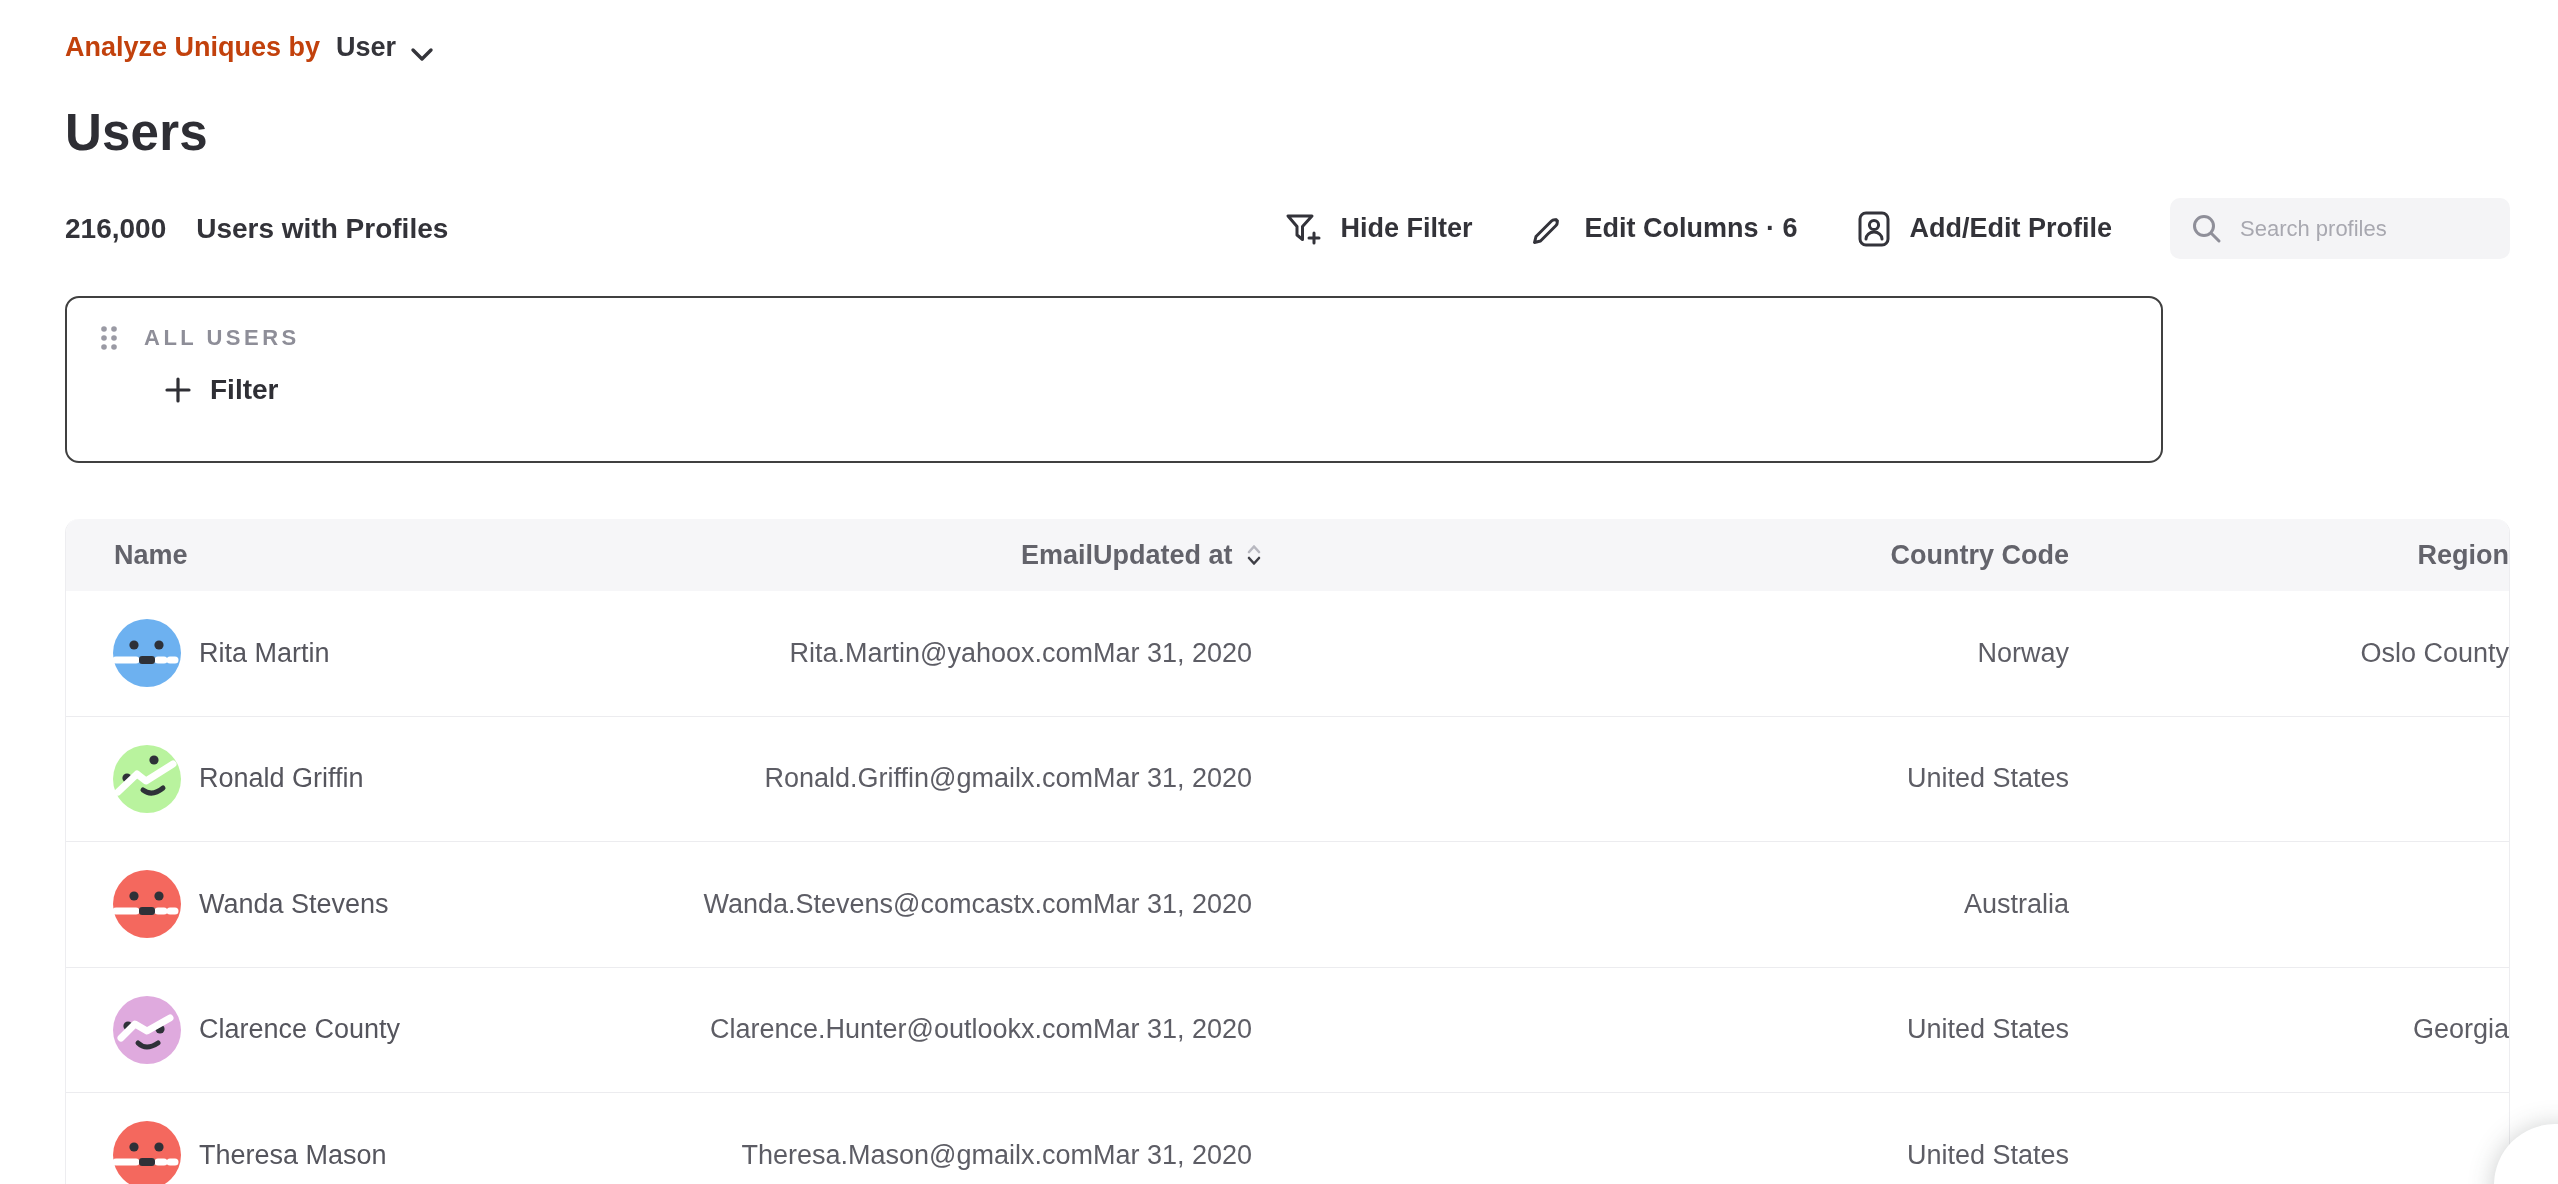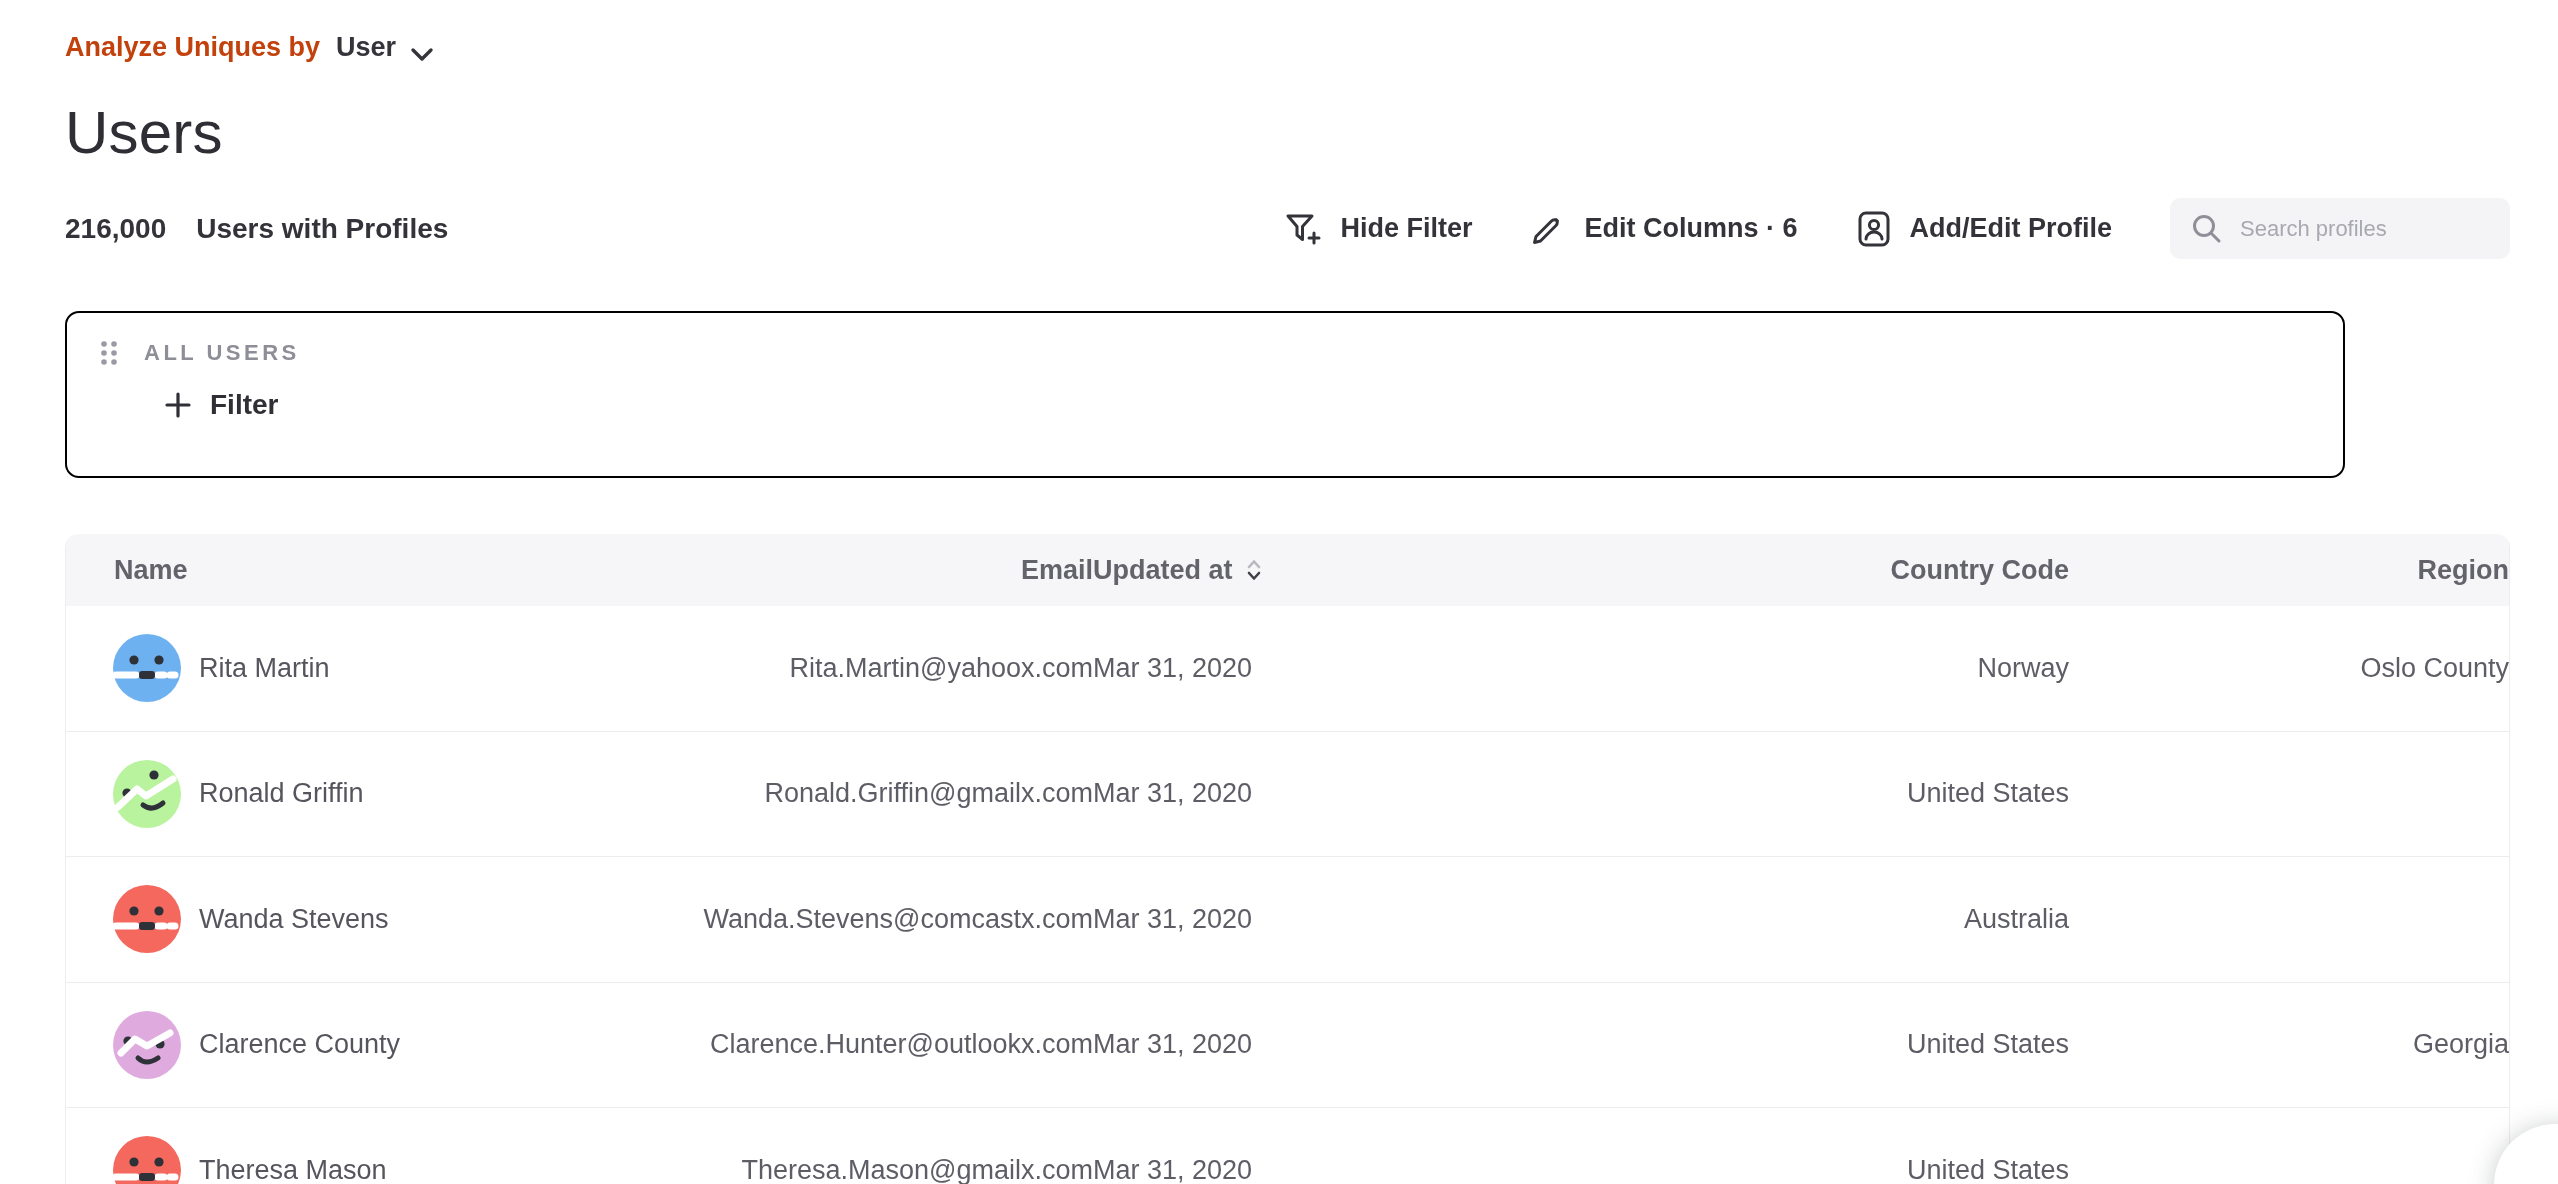--- a/index.html
+++ b/index.html
@@ -8,36 +8,36 @@
   .page { position: relative; width: 2558px; height: 1184px; padding: 30px 48px 0 65px; }
 
   
   .analyze-row { display: flex; align-items: center; font-size: 27px; height: 34px; }
   .analyze-label { color: #c2410c; font-weight: 700; }
   .analyze-picker { display: flex; align-items: flex-end; margin-left: 16px; cursor: pointer; }
   .analyze-value { color: #34343a; font-weight: 600; }
   .analyze-picker svg { margin-left: 14px; }
 
   
-  .page-title { margin-top: 42px; font-size: 60px; line-height: 54px; font-weight: 400; color: #2e2e34; letter-spacing: 0.2px; }
+  .page-title { margin-top: 42px; font-size: 51px; line-height: 54px; font-weight: 700; color: #2e2e34; letter-spacing: 0.2px; }
 
   
   .toolbar { margin-top: 38px; display: flex; align-items: center; justify-content: space-between; width: 2445px; }
   .stats { display: flex; align-items: baseline; font-size: 28px; }
   .stats .count { font-weight: 700; color: #333339; }
   .stats .count-label { margin-left: 30px; font-weight: 600; color: #333339; }
   .actions { display: flex; align-items: center; gap: 58px; }
   .action-btn { display: flex; align-items: center; gap: 18px; font-size: 27px; font-weight: 600; color: #333339; cursor: pointer; white-space: nowrap; }
   .search-box { display: flex; align-items: center; width: 340px; height: 61px; background: #f4f4f6; border-radius: 10px; padding: 0 20px; }
   .search-box input { border: none; outline: none; background: transparent; font-size: 22px; width: 100%;
     font-family: Liberation Sans, sans-serif; color: #45454b; margin-left: 16px; }
   .search-box input::placeholder { color: #a8a8b0; }
 
   
-  .filter-panel { margin-top: 52px; width: 2280px; height: 167px; border: 2px solid #000000; border-radius: 14px; background: #fff; padding: 26px 0 0 31px; }
+  .filter-panel { margin-top: 37px; width: 2098px; height: 167px; border: 2px solid #404040; border-radius: 14px; background: #fff; padding: 26px 0 0 31px; }
   .filter-group-head { display: flex; align-items: center; }
   .filter-group-label { margin-left: 22px; font-size: 22px; font-weight: 700; letter-spacing: 3.5px; color: #8e8e98; }
   .add-filter { display: flex; align-items: center; margin-top: 22px; margin-left: 66px; cursor: pointer; }
   .add-filter-label { margin-left: 18px; font-size: 28px; font-weight: 600; color: #2f2f35; }
   .drag-handle { cursor: grab; display: flex; }
 
   
   .users-table { margin-top: 56px; width: 2445px; border-left: 1.5px solid #ededf0; border-right: 1.5px solid #ededf0; border-radius: 14px 14px 0 0; }
   .trow { display: flex; align-items: center; text-align: right; }
   .thead { height: 72px; background: #f6f6f8; border-radius: 14px 14px 0 0; font-size: 27px; font-weight: 600; color: #63636b; }

